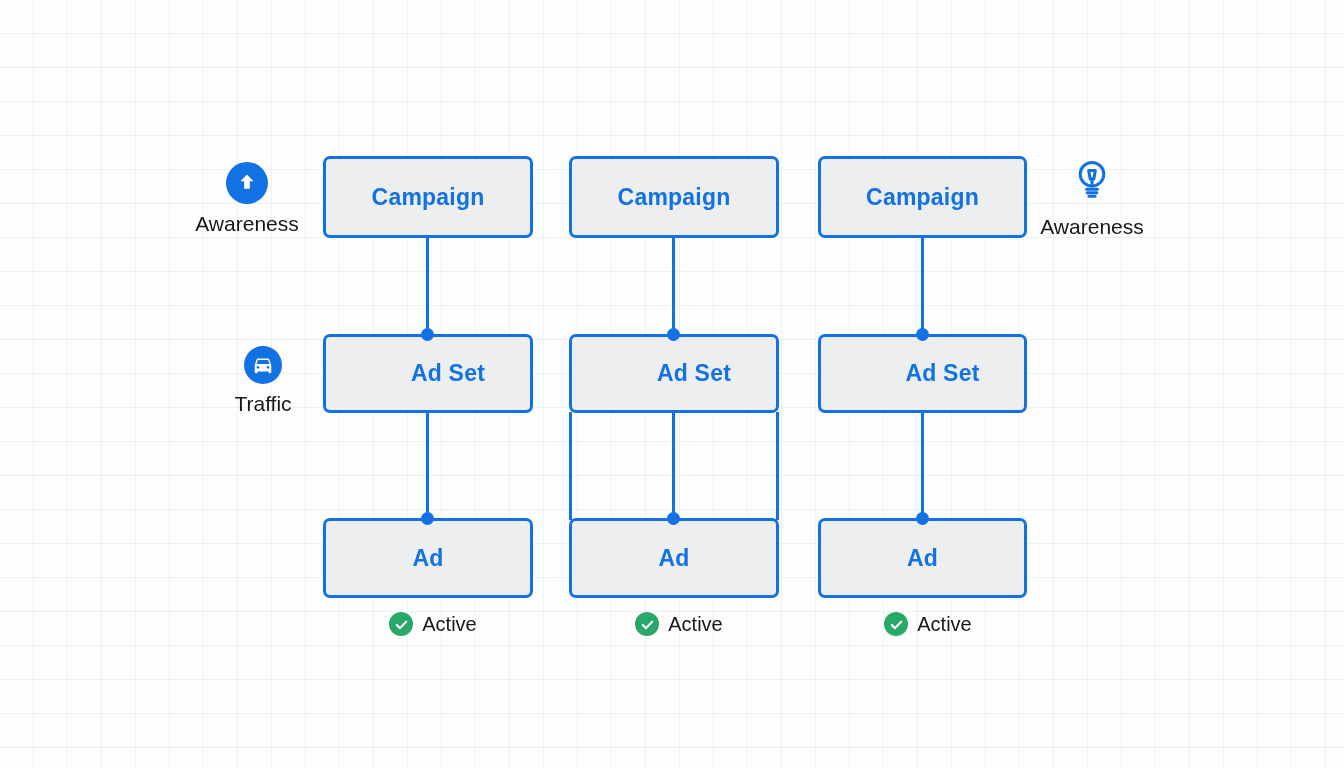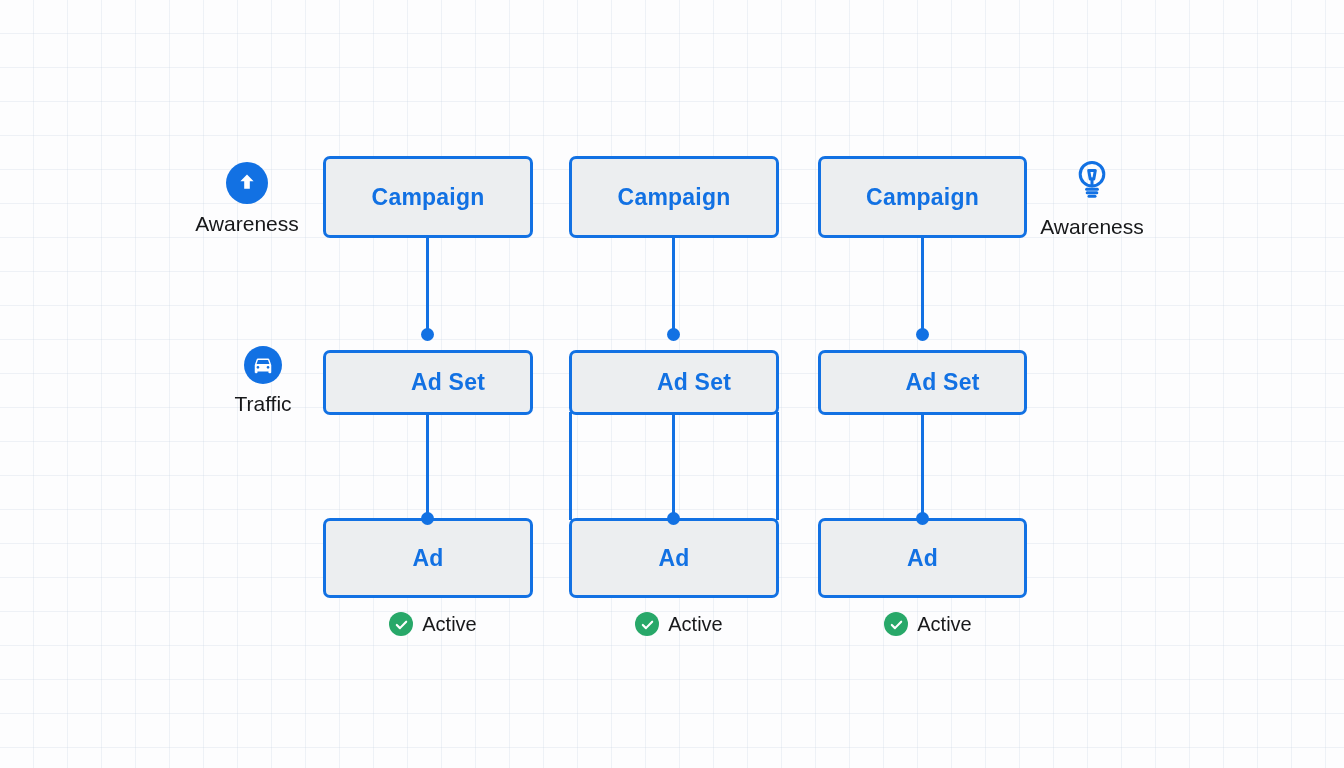--- a/index.html
+++ b/index.html
@@ -46,21 +46,21 @@
   }
   .badge-circle{
     width:24px;height:24px;border-radius:50%;background:var(--green);
     display:flex;align-items:center;justify-content:center;flex:0 0 auto;
   }
   
   .c1{left:323px;width:210px;}
   .c2{left:569px;width:210px;}
   .c3{left:818px;width:209px;}
   .row-campaign{top:156px;height:82px;align-items:center;}
-  .row-adset{top:350px;height:65px;padding-left:40px;}
+  .row-adset{top:334px;height:79px;padding-left:40px;}
   .row-ad{top:518px;height:80px;border-radius:7px;}
 </style>
 </head>
 <body>
 
 <div class="stage">
 
   <div class="objective" style="left:187px;top:162px;width:120px;">
     <span class="obj-circle big">
       <svg viewBox="0 0 24 24" width="24" height="24">

